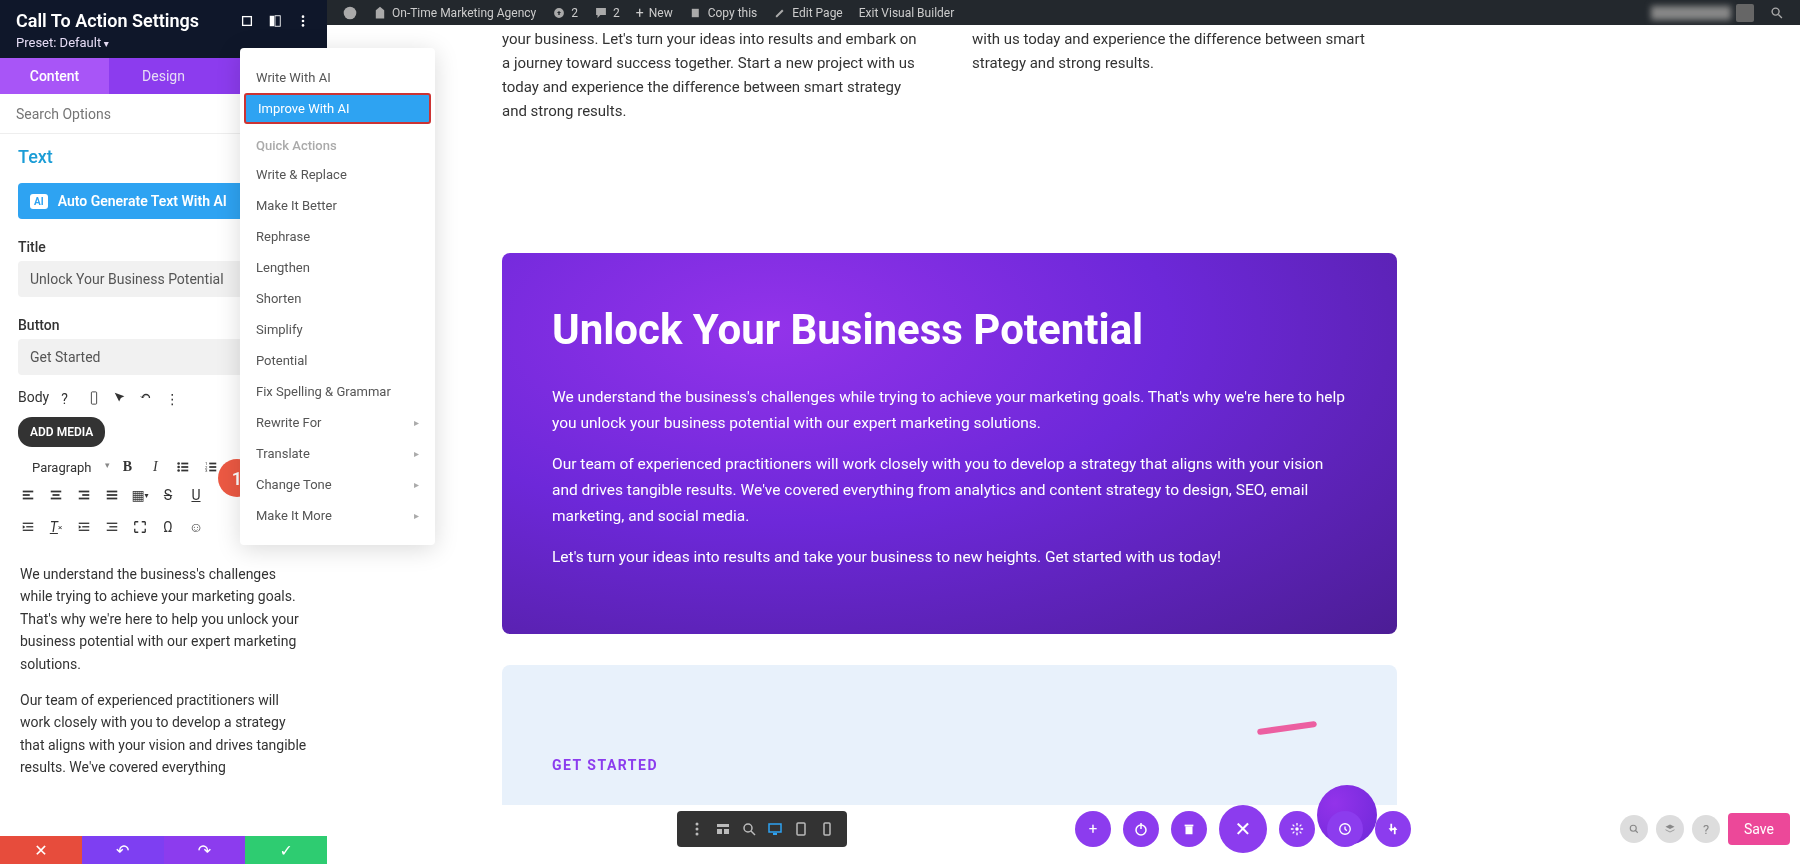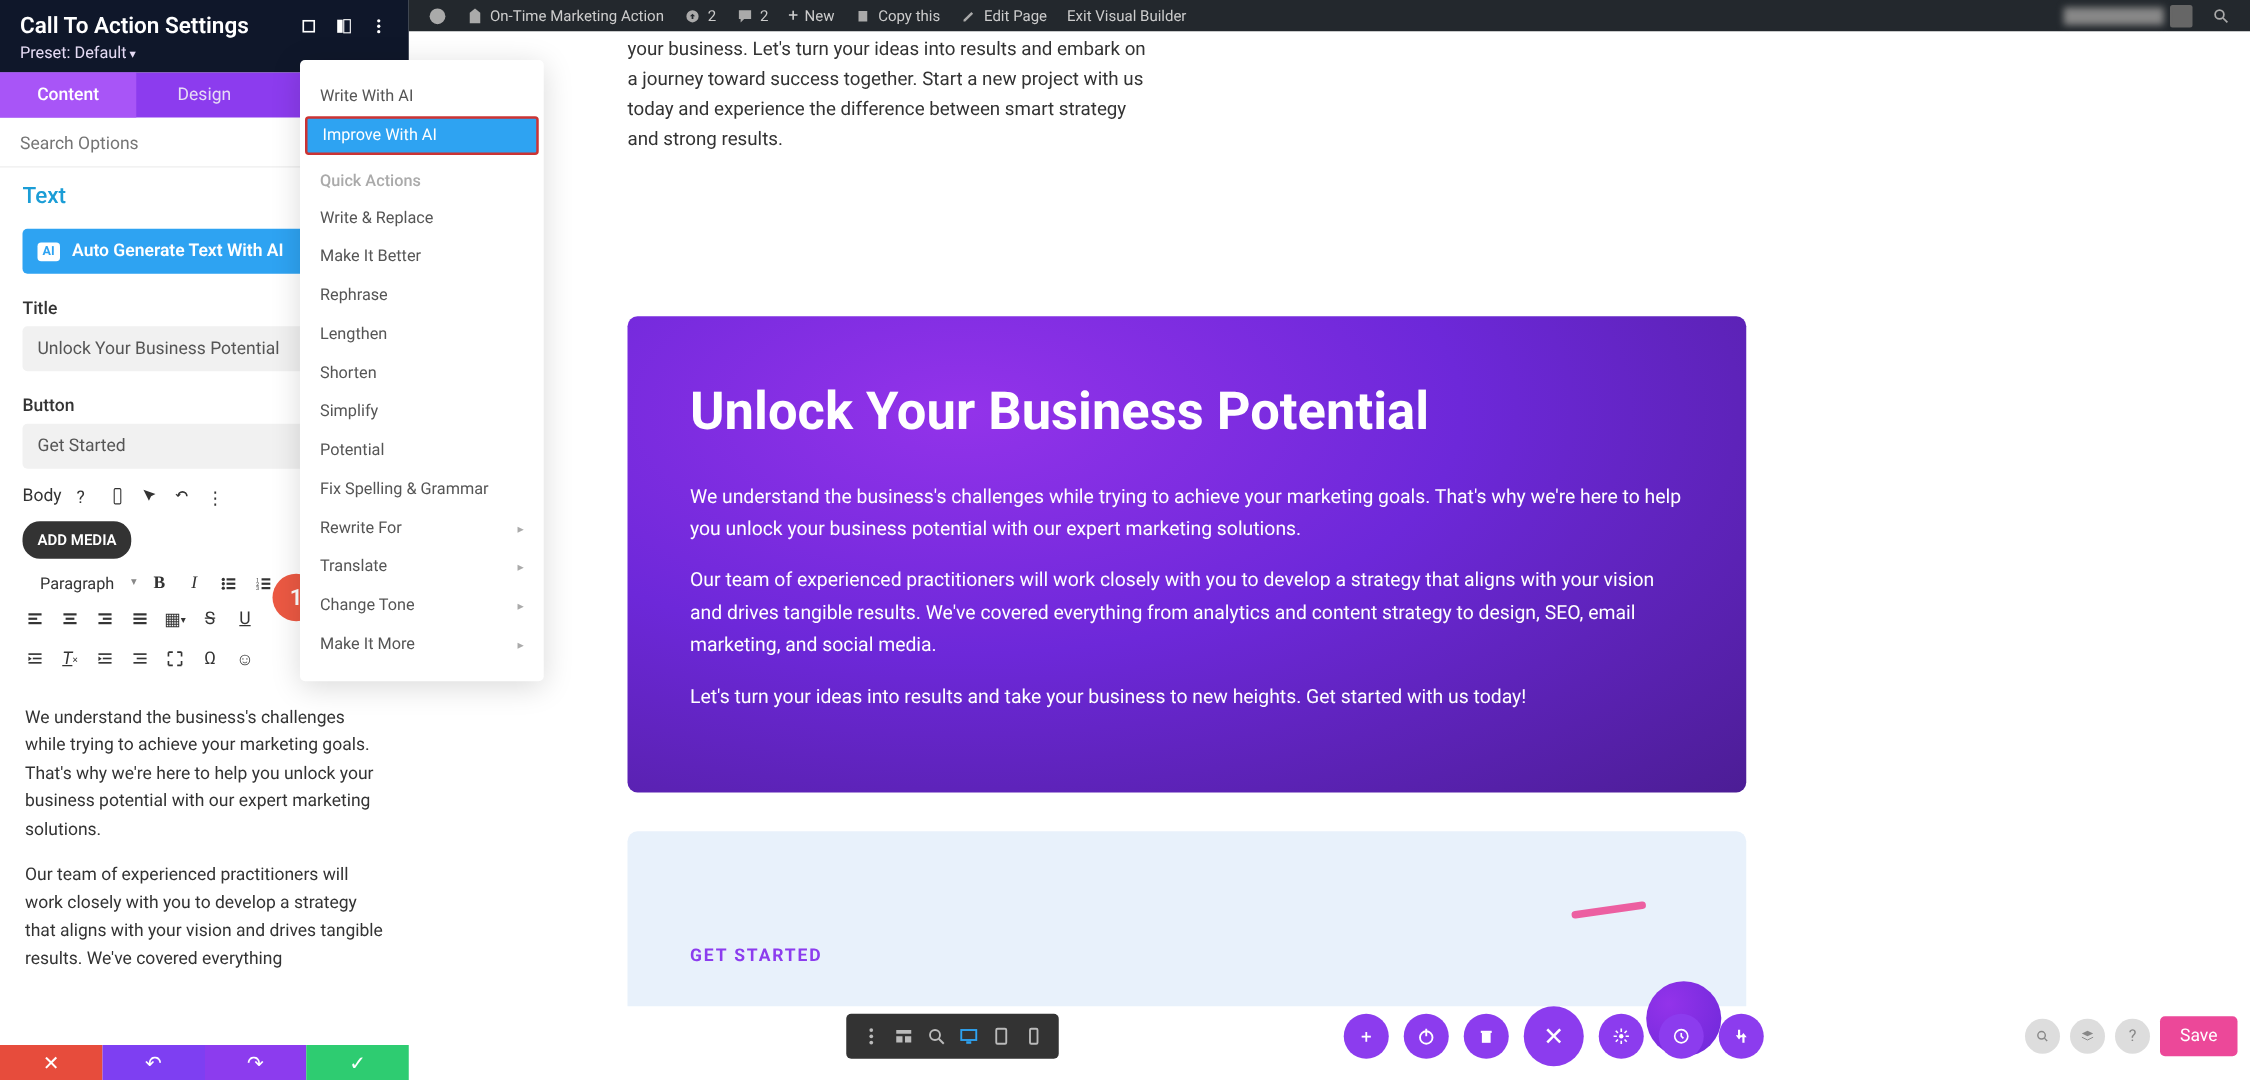--- a/index.html
+++ b/index.html
@@ -33,21 +33,21 @@
 
 .section-title { padding: 12px 18px 8px; font-size: 18px; color: #1b9dd6; font-weight: 500; }
 
 .auto-gen-btn { margin: 8px 18px 14px; background: #2ea3f2; color: #fff; border-radius: 4px; padding: 10px 12px; font-size: 14px; font-weight: 600; display: flex; align-items: center; gap: 10px; cursor: pointer; }
 .ai-badge { background: #fff; color: #2ea3f2; border-radius: 3px; font-size: 10px; font-weight: 700; padding: 2px 4px; }
 
 .field-group { padding: 6px 18px 4px; }
 .field-label { font-size: 14px; color: #333; font-weight: 500; margin-bottom: 6px; }
 .field-input { width: 100%; background: #f1f1f1; border: none; border-radius: 4px; padding: 10px 12px; font-size: 14px; color: #555; outline: none; }
 
-.body-row { display: flex; align-items: center; gap: 12px; padding: 10px 18px 6px; font-size: 14px; color: #333; }
+.body-row { display: flex; align-items: flex-end; gap: 12px; padding: 10px 18px 6px; font-size: 14px; color: #333; }
 .body-row .bicon { width: 14px; height: 14px; }
 
 .add-media-btn { margin: 6px 16px 0 18px; background: #333; color: #fff; font-size: 12px; font-weight: 600; padding: 8px 12px; border-radius: 14px; display: inline-block; cursor: pointer; }
 
 .editor-tabs { display: flex; justify-content: flex-end; padding-right: 18px; margin-top: -28px; }
 .editor-tab { background: #f5f5f5; padding: 6px 16px; font-size: 13px; color: #555; }
 
 .toolbar { display: flex; flex-wrap: wrap; gap: 8px; padding: 10px 32px 6px; align-items: center; }
 .tb-select { font-size: 13px; color: #333; padding-right: 18px; position: relative; }
 .tb-select::after { content: "▾"; position: absolute; right: 0; font-size: 9px; color:#888; }
@@ -116,21 +116,21 @@
 <div class="admin-bar">
   <div class="ab-item">
       <svg viewBox="0 0 20 20">
         <circle cx="10" cy="10" r="9"></circle>
       </svg>
     </div>
   <div class="ab-item">
       <svg viewBox="0 0 20 20">
         <path d="M10 1l6 5v12H4V6z"></path>
       </svg>
-      <span>On-Time Marketing Action</span>
+      <span>On-Time Marketing Agency</span>
     </div>
   <div class="ab-item">
       <svg viewBox="0 0 20 20">
         <path d="M10 3a7 7 0 100 14 7 7 0 000-14zm-3 7l3-3 3 3h-2v3h-2v-3H7z"></path>
       </svg>
       <span>2</span>
     </div>
   <div class="ab-item">
       <svg viewBox="0 0 20 20">
         <path d="M3 3h14v10H9l-4 4v-4H3z"></path>
@@ -386,20 +386,21 @@
       <span class="chev">▸</span>
     </div>
   <div class="ai-menu-item">
       <span>Make It More</span>
       <span class="chev">▸</span>
     </div>
 </div>
 
 <div class="canvas">
   <div class="top-text-left">your business. Let's turn your ideas into results and embark on a journey toward success together. Start a new project with us today and experience the difference between smart strategy and strong results.</div>
+  <div class="top-text-right">with us today and experience the difference between smart strategy and strong results.</div>
 
   <div class="cta-box">
     <div class="cta-title">Unlock Your Business Potential</div>
     <div class="cta-para">We understand the business's challenges while trying to achieve your marketing goals. That's why we're here to help you unlock your business potential with our expert marketing solutions.</div>
     <div class="cta-para">Our team of experienced practitioners will work closely with you to develop a strategy that aligns with your vision and drives tangible results. We've covered everything from analytics and content strategy to design, SEO, email marketing, and social media.</div>
     <div class="cta-para">Let's turn your ideas into results and take your business to new heights. Get started with us today!</div>
   </div>
 
   <div class="get-started-row">
     <div class="gs-text">GET STARTED</div>

